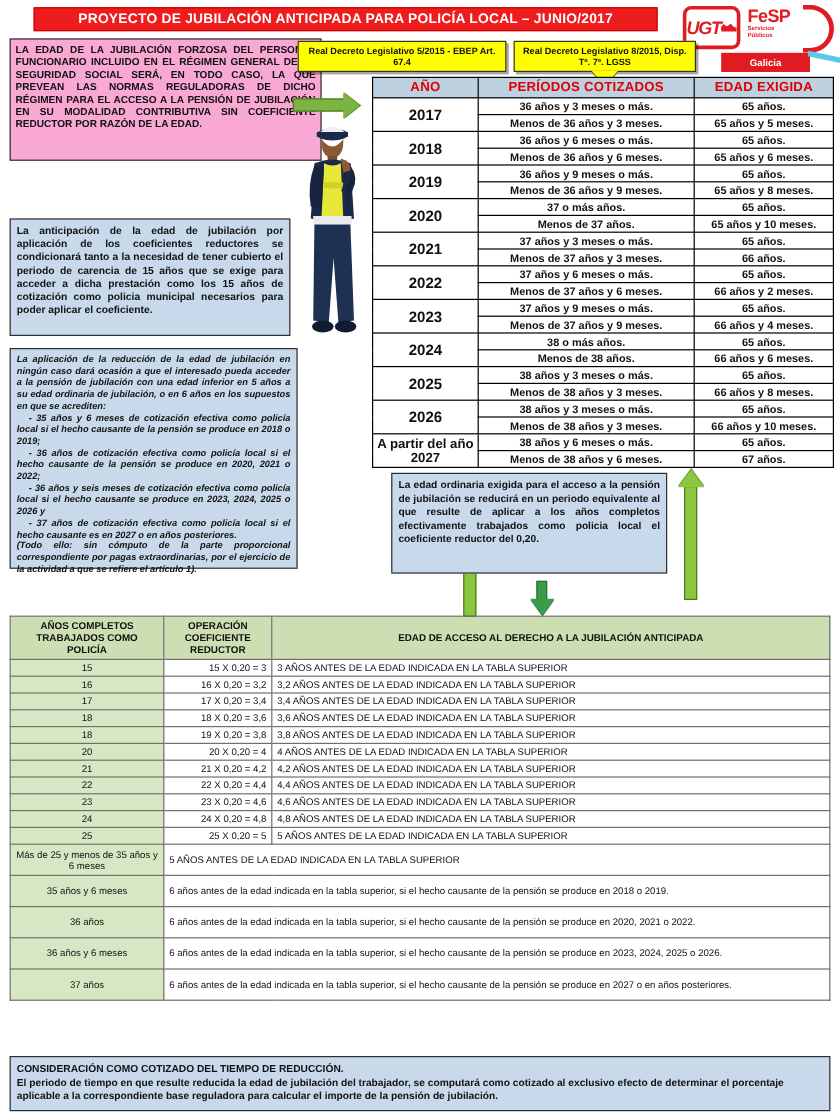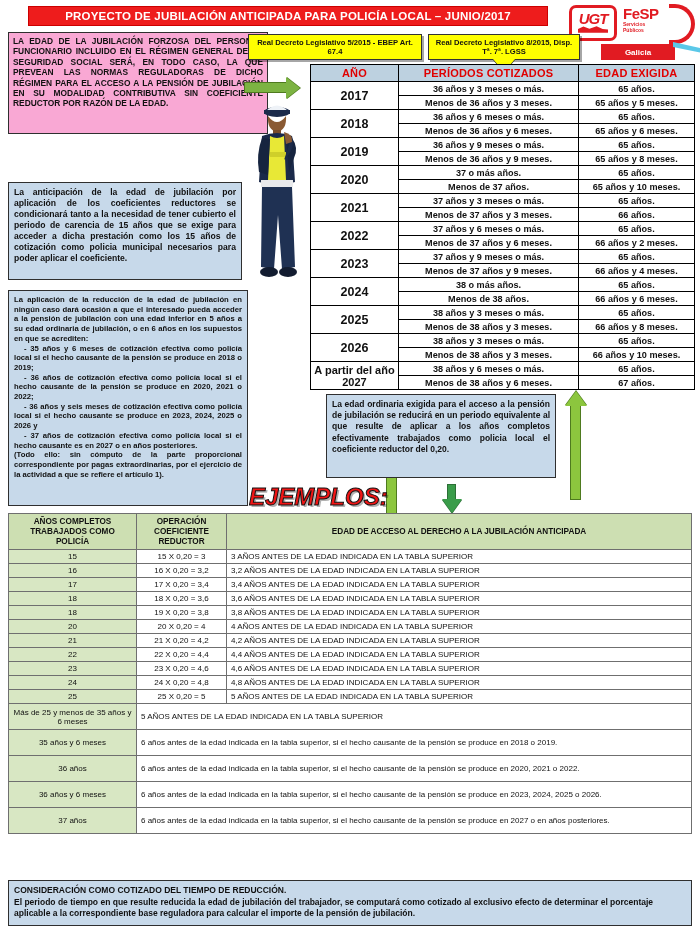--- a/index.html
+++ b/index.html
@@ -22,21 +22,21 @@
   .title-bar .t{
     color:#fff; font-weight:bold; font-size:11.5px; letter-spacing:.2px;
     white-space:nowrap;
   }
 
   
   .logo-wrap{ position:absolute; left:565px; top:2px; width:132px; height:56px; }
   .ugt-badge{
     position:absolute; left:4px; top:3px; width:48px; height:36px;
     border:3px solid #e11b22; border-radius:7px;
-    display:flex; flex-direction:column; align-items:center; justify-content:center;
+    display:flex; align-items:center; justify-content:center;
   }
   .ugt-badge .ugt-txt{
     color:#e11b22; font-weight:bold; font-style:italic; font-size:15px; line-height:13px;
     letter-spacing:-1px;
   }
   .ugt-badge .hands{
     width:30px; height:9px; margin-top:1px;
     background:#e11b22;
     clip-path: polygon(0% 40%, 18% 10%, 38% 35%, 62% 8%, 82% 38%, 100% 45%, 100% 80%, 0% 80%);
   }
@@ -136,21 +136,21 @@
   
   .box-blue{
     position:absolute; background:#c7d9ea; border:1.5px solid #2f2f2f;
     padding:4px 5px;
   }
   .box-blue p{ margin:0; text-align:justify; color:#111; }
 
   #blue1{ left:8px; top:182px; width:234px; height:98px; }
   #blue1 p{ font-size:8.6px; line-height:11px; font-weight:bold; }
 
-  #blue2{ left:8px; top:290px; width:240px; height:216px; }
+  #blue2{ left:8px; top:290px; width:240px; height:184px;font-style:italic; }
   #blue2 p{ font-size:7.7px; line-height:9.7px; font-weight:bold; }
   #blue2 p.ind{ text-indent:10px; }
 
   #blue3{ left:326px; top:394px; width:230px; height:84px; }
   #blue3 p{ font-size:8.5px; line-height:11.2px; font-weight:bold; }
 
   #blue4{ left:8px; top:880px; width:684px; height:46px; }
   #blue4 p{ font-size:8.5px; line-height:11.6px; font-weight:bold; text-align:left; }
   #blue4 p.first{ text-align:left; }
 
@@ -191,21 +191,21 @@
   }
   .tbl-ex th, .tbl-ex td{
     border:1px solid #6f6f6f; padding:2px 4px;
     font-size:8px; color:#111; vertical-align:middle;
   }
   .tbl-ex thead th{
     background:#cddfb2; text-align:center; font-weight:bold;
     font-size:8.2px; line-height:10px; height:36px;
   }
   .tbl-ex td.c1{ background:#d8e7c3; text-align:center; font-weight:normal; }
-  .tbl-ex td.c2{ background:#ffffff; text-align:center;margin-top:12px; }
+  .tbl-ex td.c2{ background:#ffffff; text-align:right;margin-top:12px; }
   .tbl-ex td.c3{ background:#ffffff; text-align:left; }
   .ex-a{ width:128px; } .ex-b{ width:90px; } .ex-c{ width:auto; }
   .tbl-ex tr.tall td{ height:26px; }
 </style>
 </head>
 <body>
 
 <div class="page">
 
   <div class="title-bar">
@@ -392,21 +392,20 @@
           <td>38 años y 6 meses o más.</td>
           <td>65 años.</td>
         </tr>
         <tr>
           <td>Menos de 38 años y 6 meses.</td>
           <td>67 años.</td>
         </tr>
       </tbody>
   </table>
 
-  <div class="ejemplos">EJEMPLOS:</div>
 
   <table class="tbl-ex">
     <colgroup>
         <col class="ex-a">
         <col class="ex-b">
         <col class="ex-c">
       </colgroup>
     <thead>
       <tr>
         <th>AÑOS COMPLETOS TRABAJADOS COMO POLICÍA</th>

